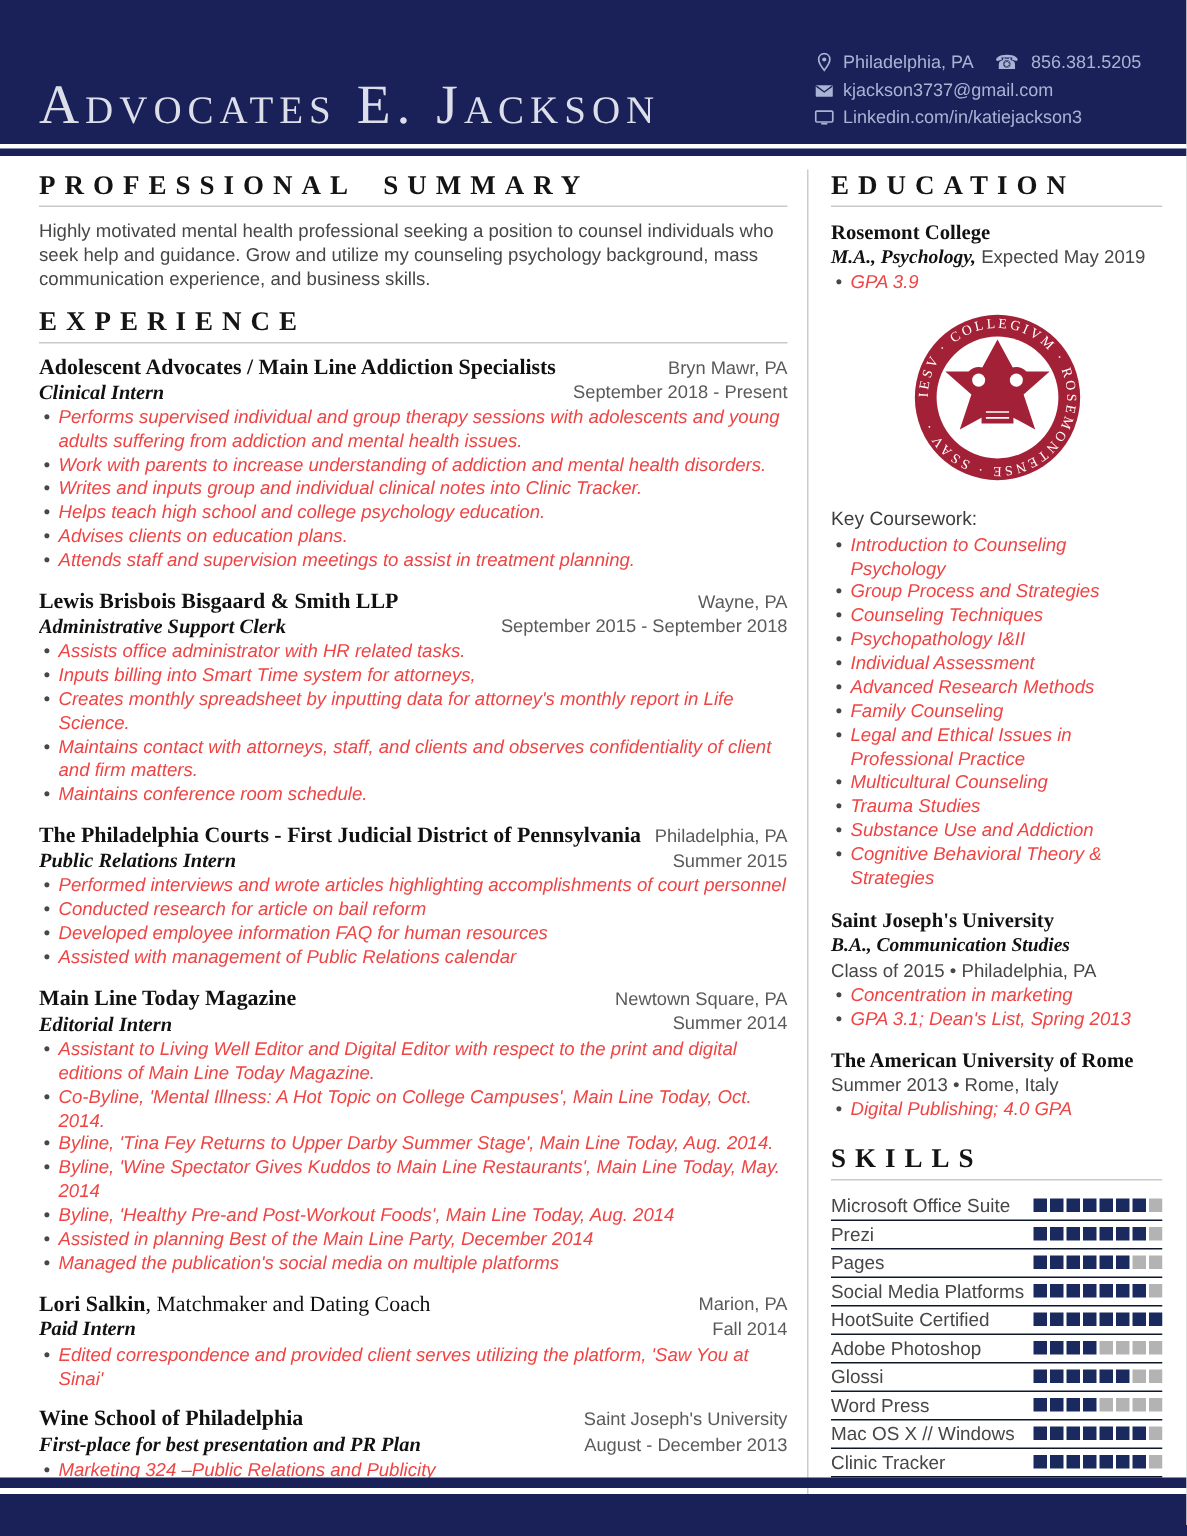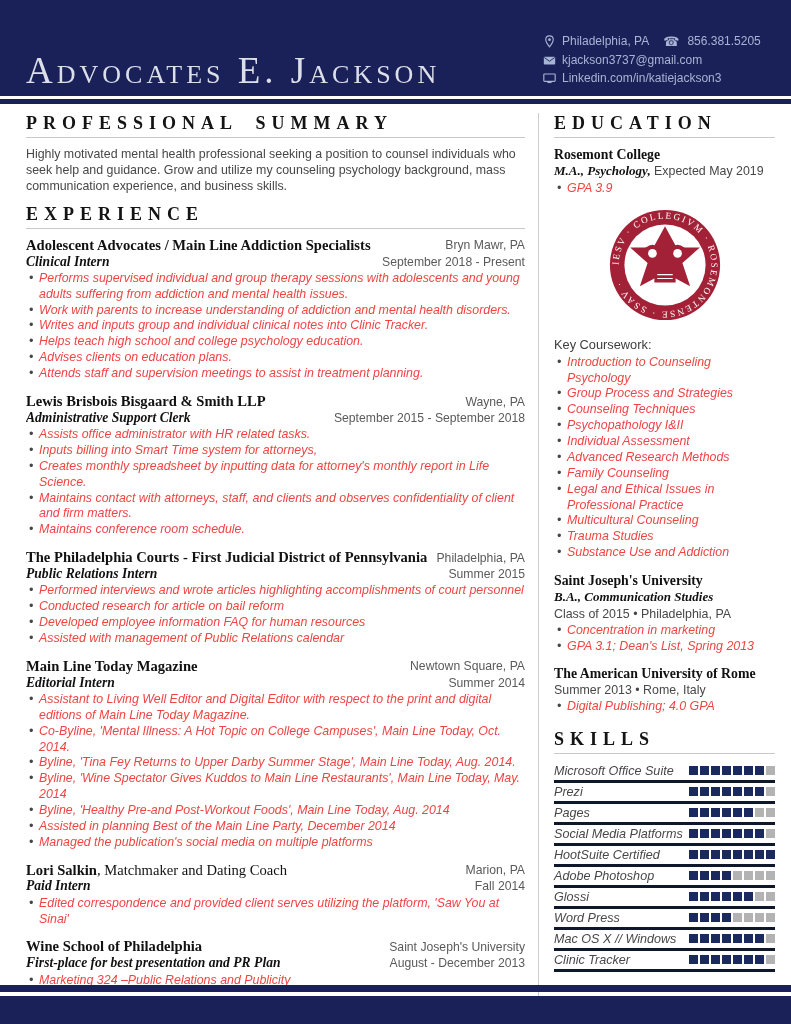--- a/index.html
+++ b/index.html
@@ -23,42 +23,42 @@
   .vdivider { width:1px; background:#cccccc; }
   .col-right { flex:1; padding-left:15px; overflow:hidden; }
 
   .sec-h { font-family:"Liberation Serif", serif; font-weight:700; font-size:18px; letter-spacing:6px; word-spacing:8px; color:#141414; line-height:1.15; }
   .sec-rule { border-bottom:1px solid #c9c9c9; margin:3px 0 8px 0; }
 
   .body-text { font-size:12.4px; color:#474747; line-height:1.3; }
 
   
   .xentry { margin-bottom:11px; }
-  .xrow { display:flex; justify-content:space-between; align-items:flex-end; }
+  .xrow { display:flex; justify-content:space-between; align-items:center; }
   .xtitle { font-family:"Liberation Serif", serif; font-size:14.6px; color:#111; line-height:1.15; }
   .xtitle b { font-weight:700; }
   .xrole { font-family:"Liberation Serif", serif; font-weight:700; font-style:italic; font-size:13.6px; color:#111; line-height:1.2; }
   .xmeta { font-size:12.2px; color:#5a5a5a; white-space:nowrap; line-height:1.25; }
   ul.bullets { list-style:none; margin-top:1px; }
   ul.bullets li { font-size:12.4px; color:#ef4444; line-height:1.28; padding-left:13px; position:relative;font-style:italic; }
   ul.bullets li::before { content:"•"; position:absolute; left:3px; color:#474747; }
 
   
   .school { margin-bottom:10px; }
   .school-name { font-family:"Liberation Serif", serif; font-weight:700; font-size:13.8px; color:#111; line-height:1.25; }
   .school-degree { font-size:12.4px; color:#474747; line-height:1.3; }
   .school-degree .deg { font-family:"Liberation Serif", serif; font-weight:700; font-style:italic; font-size:13px; color:#111; }
   .school-info { font-size:12.4px; color:#474747; line-height:1.3; }
   .seal-wrap { text-align:center; margin:6px 0 10px 0; }
   .coursework-label { font-size:12.8px; color:#3d3d3d; margin-bottom:3px; }
   .coursework { margin-bottom:11px; }
 
   
   .skills-list { margin-top:2px; }
-  .skill-row { display:flex; justify-content:space-between; align-items:center; border-bottom:3px solid #0f172a; padding:2px 0 2px 0;font-style:italic; }
+  .skill-row { display:flex; justify-content:space-between; align-items:center; border-bottom:1px solid #0f172a; padding:2px 0 2px 0; }
   .skill-name { font-size:12.6px; color:#474747; white-space:nowrap; }
   .skill-sq { display:flex; gap:2px; }
   .sq { width:9px; height:9px; }
   .sq.on { background:#1b2a5e; }
   .sq.off { background:#b3b3b3; }
 
   
   .footer-rule { position:absolute; left:0; right:0; bottom:32px; height:7px; background:#1a2158; }
   .footer-band { position:absolute; left:0; right:0; bottom:0; height:28px; background:#1a2158; }
 </style>
@@ -255,20 +255,21 @@
             <li>Group Process and Strategies</li>
             <li>Counseling Techniques</li>
             <li>Psychopathology I&amp;II</li>
             <li>Individual Assessment</li>
             <li>Advanced Research Methods</li>
             <li>Family Counseling</li>
             <li>Legal and Ethical Issues in Professional Practice</li>
             <li>Multicultural Counseling</li>
             <li>Trauma Studies</li>
             <li>Substance Use and Addiction</li>
+            <li>Cognitive Behavioral Theory &amp; Strategies</li>
           </ul>
       </div>
 
       <div class="school">
         <div class="school-name">Saint Joseph's University</div>
         <div class="school-degree"><span class="deg">B.A., Communication Studies</span></div>
         <div class="school-info">Class of 2015 • Philadelphia, PA</div>
         <ul class="bullets">
             <li>Concentration in marketing</li>
             <li>GPA 3.1; Dean's List, Spring 2013</li>

